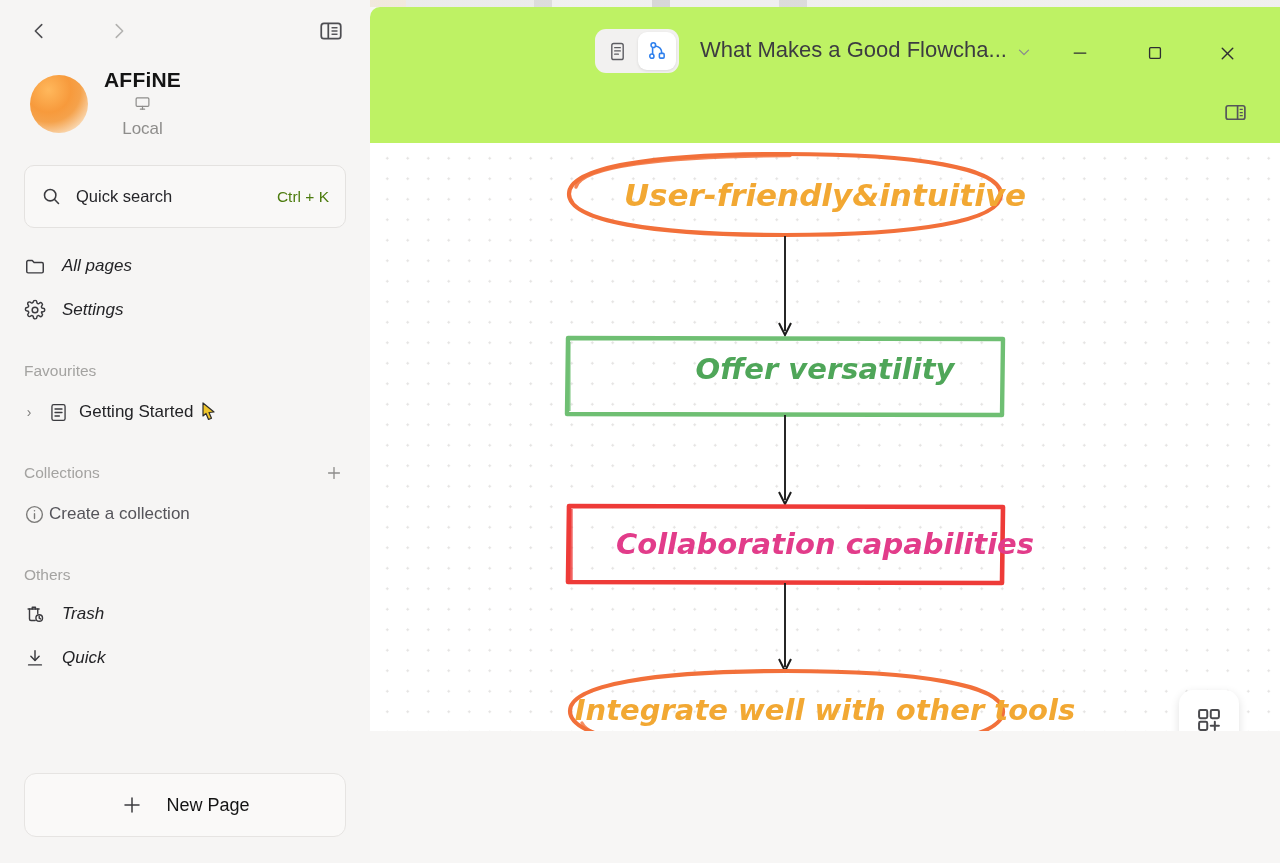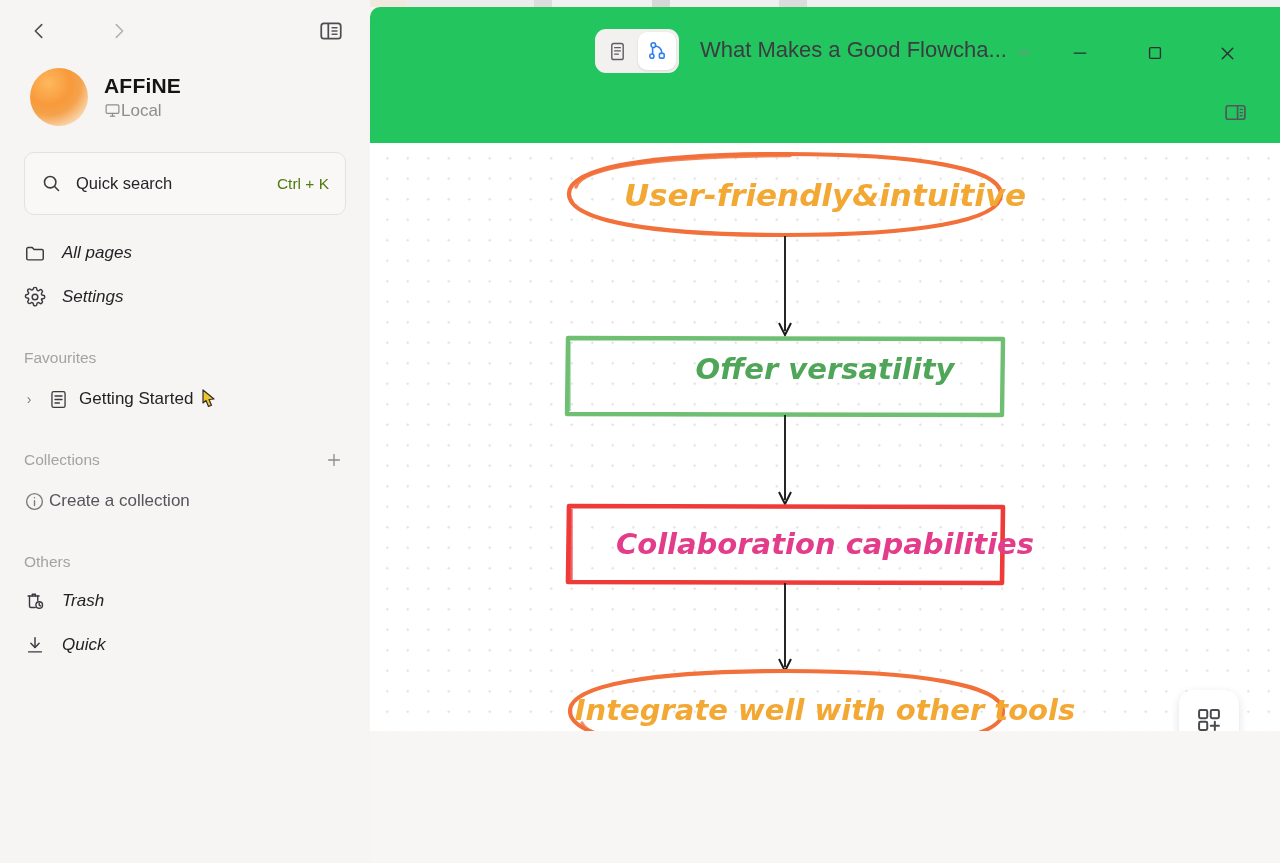--- a/index.html
+++ b/index.html
@@ -50,21 +50,21 @@
   .workspace {
     display: flex; align-items: center; gap: 16px; padding: 6px 24px 0 30px;
     cursor: pointer;
   }
   .ws-avatar {
     width: 58px; height: 58px; border-radius: 50%; flex: 0 0 58px;
     background: radial-gradient(circle at 32% 26%, #ffb85c 0%, #f79a3c 38%, #f5a24b 55%, #fbe9d2 88%, #fdf5ec 100%);
   }
   .ws-meta { display: flex; flex-direction: column; gap: 3px; }
   .ws-name { font-size: 21px; font-weight: 700; color: #141414; letter-spacing: .2px; }
-  .ws-sub { display: flex; align-items: center; font-size: 17px; color: #8e8d8b; }
+  .ws-sub { display: flex; align-items: center; gap: 7px; font-size: 17px; color: #8e8d8b; flex-direction: column; }
 
   .quick-search {
     margin: 26px 24px 0 24px; height: 63px; border: 1px solid #e4e2e0;
     border-radius: 10px; background: #f9f8f7; display: flex; align-items: center;
     padding: 0 16px; gap: 14px; cursor: text;
   }
   .qs-label { font-size: 16.5px; color: #26262a; font-weight: 500; flex: 1; }
   .qs-kbd { font-size: 15.5px; color: #4d7c0f; }
 
   .sb-list { margin-top: 16px; padding: 0 14px; font-style: italic; }
@@ -103,21 +103,21 @@
   .new-page {
     margin: 0 24px 26px 24px; height: 64px; border: 1px solid #e6e4e2;
     border-radius: 12px; background: #faf9f8; display: flex; align-items: center;
     justify-content: center; gap: 22px; cursor: pointer;
   }
   .new-page .np-label { font-size: 18px; color: #141414; }
 
   
   .main {
     position: absolute; left: 370px; top: 7px; width: 910px; height: 724px;
-    background: #22c55e; border-top-left-radius: 10px;
+    background: #bef264; border-top-left-radius: 10px;
     overflow: hidden;
   }
   .titlebar {
     height: 86px; display: flex; align-items: flex-start; padding-top: 22px;
     position: relative;
   }
   .mode-switch {
     position: absolute; left: 225px; top: 22px;
     display: flex; align-items: center; gap: 2px;
     background: #f2f1f0; border-radius: 11px; padding: 3px;
@@ -325,20 +325,27 @@
           <line x1="12" y1="4" x2="12" y2="14.5"></line>
             <polyline points="7.5 10 12 14.8 16.5 10"></polyline>
             <line x1="5" y1="19.5" x2="19" y2="19.5"></line>
         </svg>
         <span>Quick</span>
       </div>
     </div>
 
     <div class="sb-spacer"></div>
 
+    <div class="new-page">
+      <svg width="24" height="24" viewBox="0 0 24 24" stroke="#3b3b3f" stroke-width="1.5" stroke-linecap="round">
+          <line x1="12" y1="5" x2="12" y2="19"></line>
+          <line x1="5" y1="12" x2="19" y2="12"></line>
+        </svg>
+      <span class="np-label">New Page</span>
+    </div>
   </div>
 
   <div class="main">
 
     <div class="titlebar">
       <div class="mode-switch">
         <div class="mode-btn">
           <svg width="21" height="21" viewBox="0 0 24 24" fill="none" stroke="#5c5c61" stroke-width="1.6" stroke-linecap="round">
             <rect x="5.5" y="2.8" width="13" height="18.4" rx="2.2"></rect>
               <line x1="8.8" y1="7.6" x2="15.2" y2="7.6"></line>

